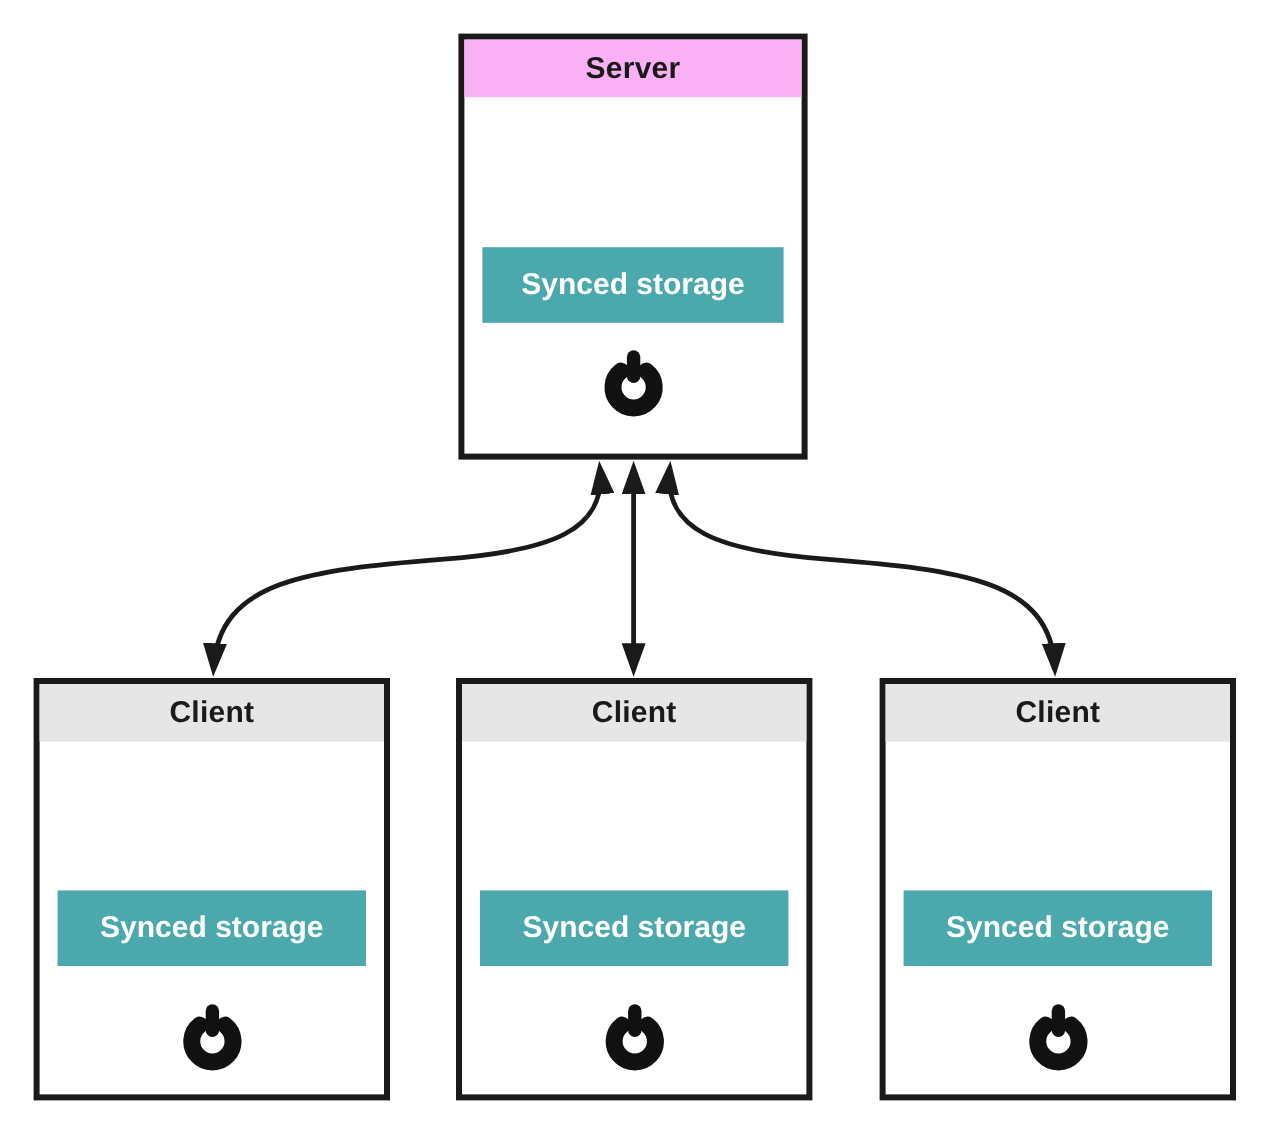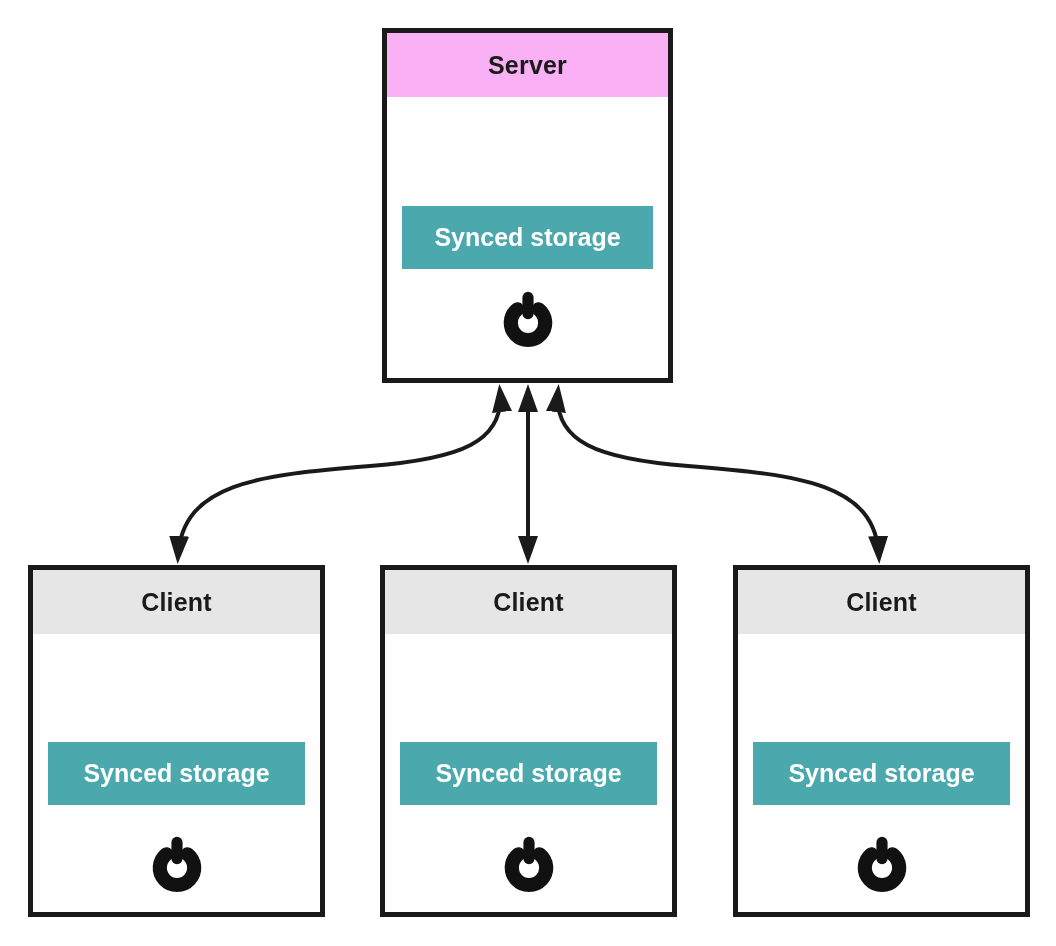--- a/index.html
+++ b/index.html
@@ -13,21 +13,21 @@
 
   .node{
     position:absolute;background:#ffffff;box-sizing:border-box;
     border:5px solid var(--border,#1a1a1a);
   }
   .server-node{left:382px;top:28px;width:291px;height:355px;}
   .client-node{top:565px;width:297px;height:352px;}
   .c1{left:28px;} .c2{left:380px;} .c3{left:733px;}
 
   .node-header{
-    height:64px;display:flex;align-items:center;justify-content:center;
+    height:48px;display:flex;align-items:center;justify-content:center;
     font-weight:bold;font-size:25px;color:#1a1a1a;letter-spacing:0.2px;
   }
   .server-node .node-header{background:var(--server-header,#f9b0f5);}
   .client-node .node-header{background:var(--client-header,#e6e6e6);}
 
   .inner-box{
     position:absolute;left:15px;right:15px;
     display:flex;align-items:center;justify-content:center;text-align:center;
     font-weight:bold;font-size:25px;line-height:1.32;color:#ffffff;
   }

